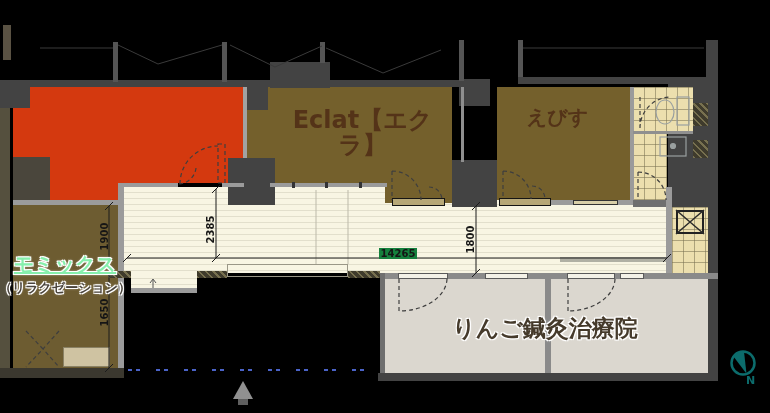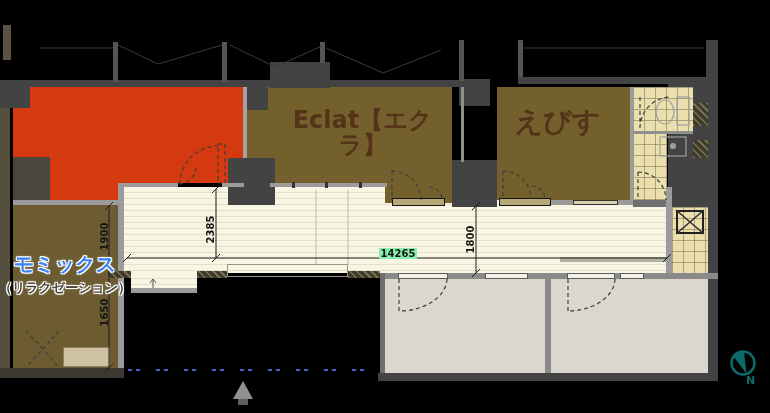--- a/index.html
+++ b/index.html
@@ -154,24 +154,25 @@
     <polygon points="233,399 253,399 243,381" fill="#909090"></polygon>
     <rect x="238" y="399" width="10" height="6" fill="#5f5f5f"></rect>
 
     <g>
       <circle cx="743" cy="363" r="11.5" stroke="#0c6c6c" stroke-width="2.5" fill="none"></circle>
       <path d="M733.5 356.5 A11.5 11.5 0 0 1 744 351.6 L746.5 373.8 Z" fill="#0c6c6c"></path>
     </g>
   </svg>
 
   <div class="abs unit-label" style="left:270px;top:108px;width:185px;font-size:24px;">Eclat【エクラ】</div>
-  <div class="abs unit-label" style="left:495px;top:107px;width:125px;font-size:28px;">えびす</div>
-  <div class="abs outline-label" style="left:6px;top:251px;width:118px;font-size:20px;color:#3b82f6;">モミックス</div>
+  <div class="abs unit-label" style="left:495px;top:107px;width:125px;font-size:20px;">えびす</div>
+  <div class="abs outline-label" style="left:6px;top:251px;width:118px;font-size:20px;color:#86efac;text-decoration:underline;">モミックス</div>
   <div class="abs outline-label" style="left:-2px;top:279px;width:134px;font-size:13px;color:#4a443c;">（リラクゼーション）</div>
+  <div class="abs outline-label" style="left:428px;top:313px;width:234px;font-size:23px;color:#453a2b;">りんご鍼灸治療院</div>
 
-  <div class="abs dim" style="left:379px;top:248px;width:38px;background:#86efac;">14265</div>
+  <div class="abs dim" style="left:379px;top:248px;width:38px;background:#15803d;">14265</div>
   <div class="abs dim vdim" style="left:452px;top:234px;width:36px;">1800</div>
   <div class="abs dim vdim" style="left:192px;top:224px;width:36px;">2385</div>
   <div class="abs dim vdim" style="left:86px;top:231px;width:36px;">1900</div>
   <div class="abs dim vdim" style="left:86px;top:307px;width:36px;">1650</div>
 
   <div class="abs" style="left:746px;top:374px;width:16px;font-size:11px;font-weight:bold;color:#0c6c6c;">N</div>
 </div>
 
 </body></html>

